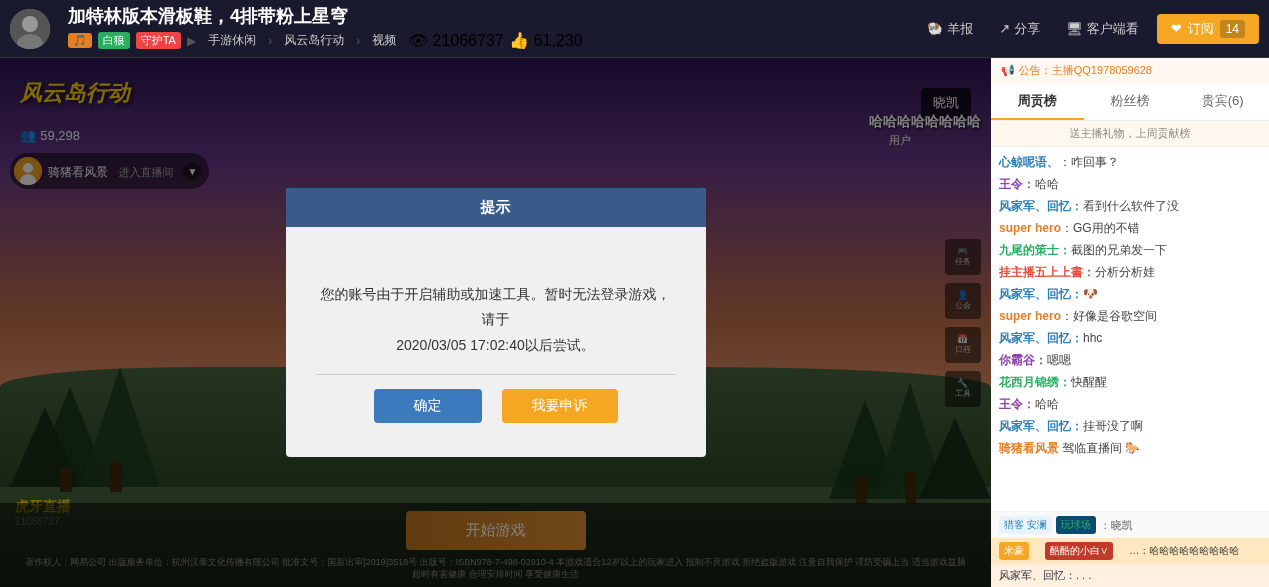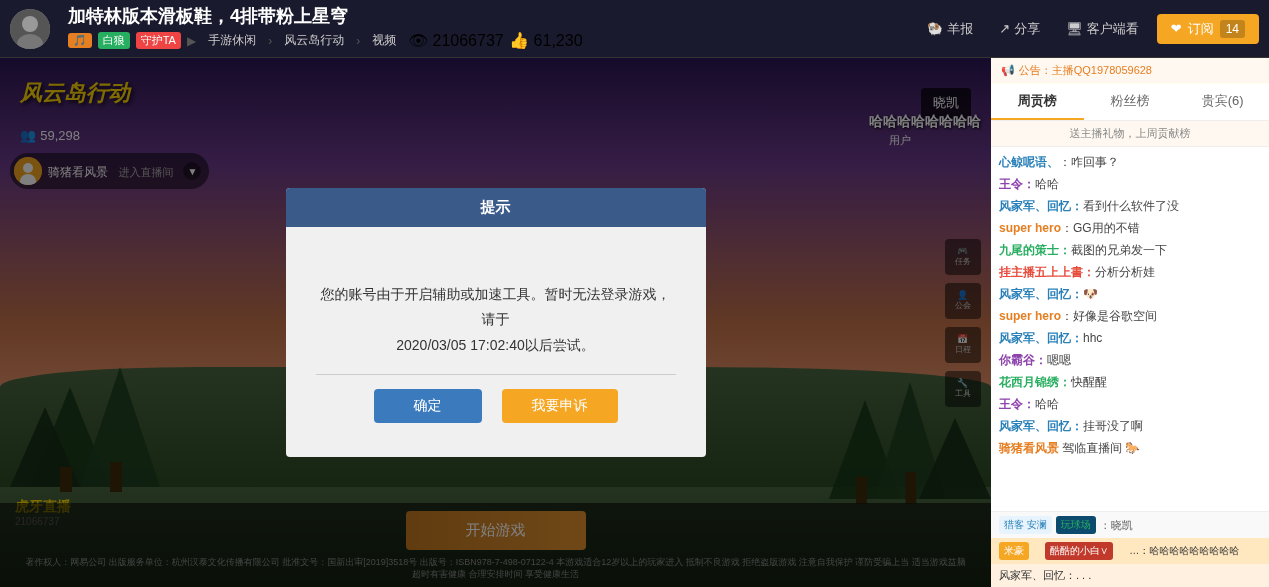--- a/index.html
+++ b/index.html
@@ -642,21 +642,21 @@
               <button class="dialog-btn-confirm">确定</button>
               <button class="dialog-btn-appeal">我要申诉</button>
             </div>
           </div>
         </div>
       </div>
 
       <div style="position:absolute;bottom:0;left:0;right:0;display:flex;flex-direction:column;align-items:center;background:rgba(0,0,0,0.55);padding:8px 0 4px">
         <button class="start-game-btn">开始游戏</button>
         <div class="copyright-text">著作权人：网易公司   出版服务单位：杭州汉泰文化传播有限公司
-批准文号：国新出审[2019]3518号  出版号：ISBN978-7-498-07122-4  本游戏适合12岁以上的玩家进入
+批准文号：国新出审[2019]3518号  出版号：ISBN978-7-498-03910-4  本游戏适合12岁以上的玩家进入
 抵制不良游戏 拒绝盗版游戏 注意自我保护 谨防受骗上当 适当游戏益脑 超时有害健康 合理安排时间 享受健康生活</div>
       </div>
     </div>
   </div>
 
   <div class="chat-area">
 
     <div class="announce-bar">
       <span>📢</span>
       <span>公告：主播QQ1978059628</span>

